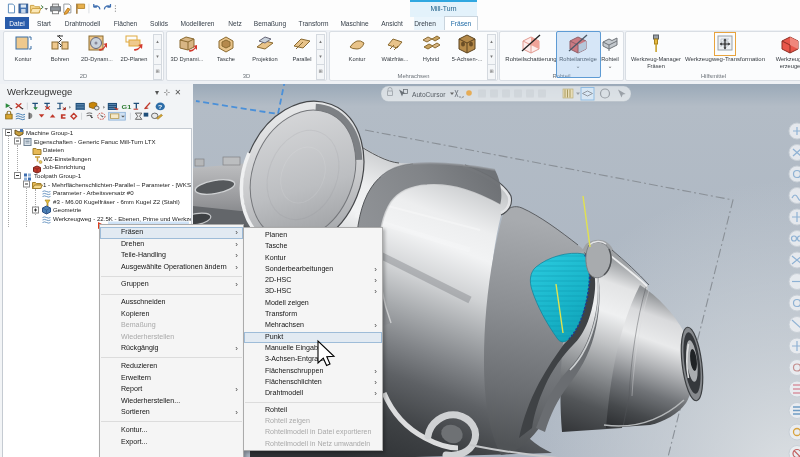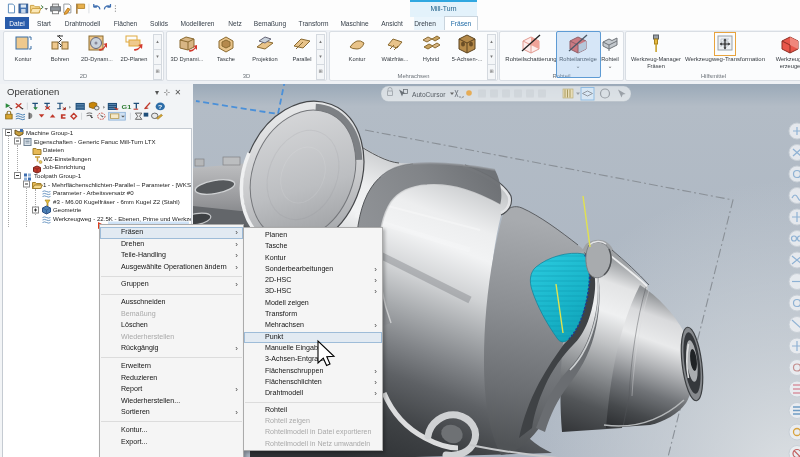--- a/index.html
+++ b/index.html
@@ -473,21 +473,21 @@
     <div class="ritem" style="left:768px;width:44px;">
       <svg width="22" height="22" viewBox="0 0 22 22">
           <path d="M3 8 l8 -4 l8 4 l0 8 l-8 4 l-8 -4z" fill="#e8564a" stroke="#8d2d22"></path>
           <path d="M3 8 l8 4 l8 -4 M11 12 v8" fill="none" stroke="#8d2d22"></path>
           <path d="M11 4 l8 4 l0 8 l-8 -4z" fill="#f0877c"></path>
         </svg>Werkzeuge<br>erzeuge</div>
 
     <div class="abs" style="left:556px;top:1px;width:43px;height:45px;background:rgba(147,190,234,0.35);border:1px solid #5e9bd4;border-radius:2px;"></div>
   </div>
   <div id="panel" class="abs">
-    <div id="ptitle" class="abs">Operationen</div>
+    <div id="ptitle" class="abs">Werkzeugwege</div>
     <div class="abs" style="left:155px;top:4px;font-size:8px;color:#555;">▾&nbsp;&nbsp;⊹&nbsp;&nbsp;✕</div>
     <div id="ptools" class="abs">
       <svg width="189" height="27" viewBox="0 0 189 27">
           <g transform="scale(0.92,0.78)">
 
         <path d="M4 3 l5 3 l-5 3z" fill="#2e8b3e"></path>
             <path d="M7 7 l3 4 l1.5 -1z" fill="#222"></path>
         <path d="M15 3 l6 6 M21 3 l-6 6" stroke="#c0392b" stroke-width="1.6"></path>
             <path d="M19 7 l3 4 l1.5 -1z" fill="#222"></path>
         <rect x="27" y="2" width="1" height="9" fill="#d0d4d8"></rect>
@@ -597,27 +597,27 @@
   <div class="menu" id="menu1" style="left:99px;top:224px;width:143px;height:233px;">
     <div style="height:2px;"></div>
     <div class="mi hl">Fräsen<span class="arr">›</span></div>
     <div class="mi">Drehen<span class="arr">›</span></div>
     <div class="mi">Teile-Handling<span class="arr">›</span></div>
     <div class="mi">Ausgewählte Operationen ändern<span class="arr">›</span></div>
     <div class="msep"></div>
     <div class="mi">Gruppen<span class="arr">›</span></div>
     <div class="msep"></div>
     <div class="mi">Ausschneiden</div>
+    <div class="mi">Kopieren</div>
     <div class="mi dis">Bemaßung</div>
-    <div class="mi">Löschen</div>
     <div class="mi dis">Wiederherstellen</div>
     <div class="mi">Rückgängig<span class="arr">›</span></div>
     <div class="msep"></div>
+    <div class="mi">Reduzieren</div>
     <div class="mi">Erweitern</div>
-    <div class="mi">Reduzieren</div>
     <div class="mi">Report<span class="arr">›</span></div>
     <div class="mi">Wiederherstellen...</div>
     <div class="mi">Sortieren<span class="arr">›</span></div>
     <div class="msep"></div>
     <div class="mi">Kontur...</div>
     <div class="mi">Export...</div>
   </div>
   <div class="menu" id="menu2" style="left:243px;top:227px;width:138px;height:222px;">
     <div style="height:2px;"></div>
     <div class="mi">Planen</div>

